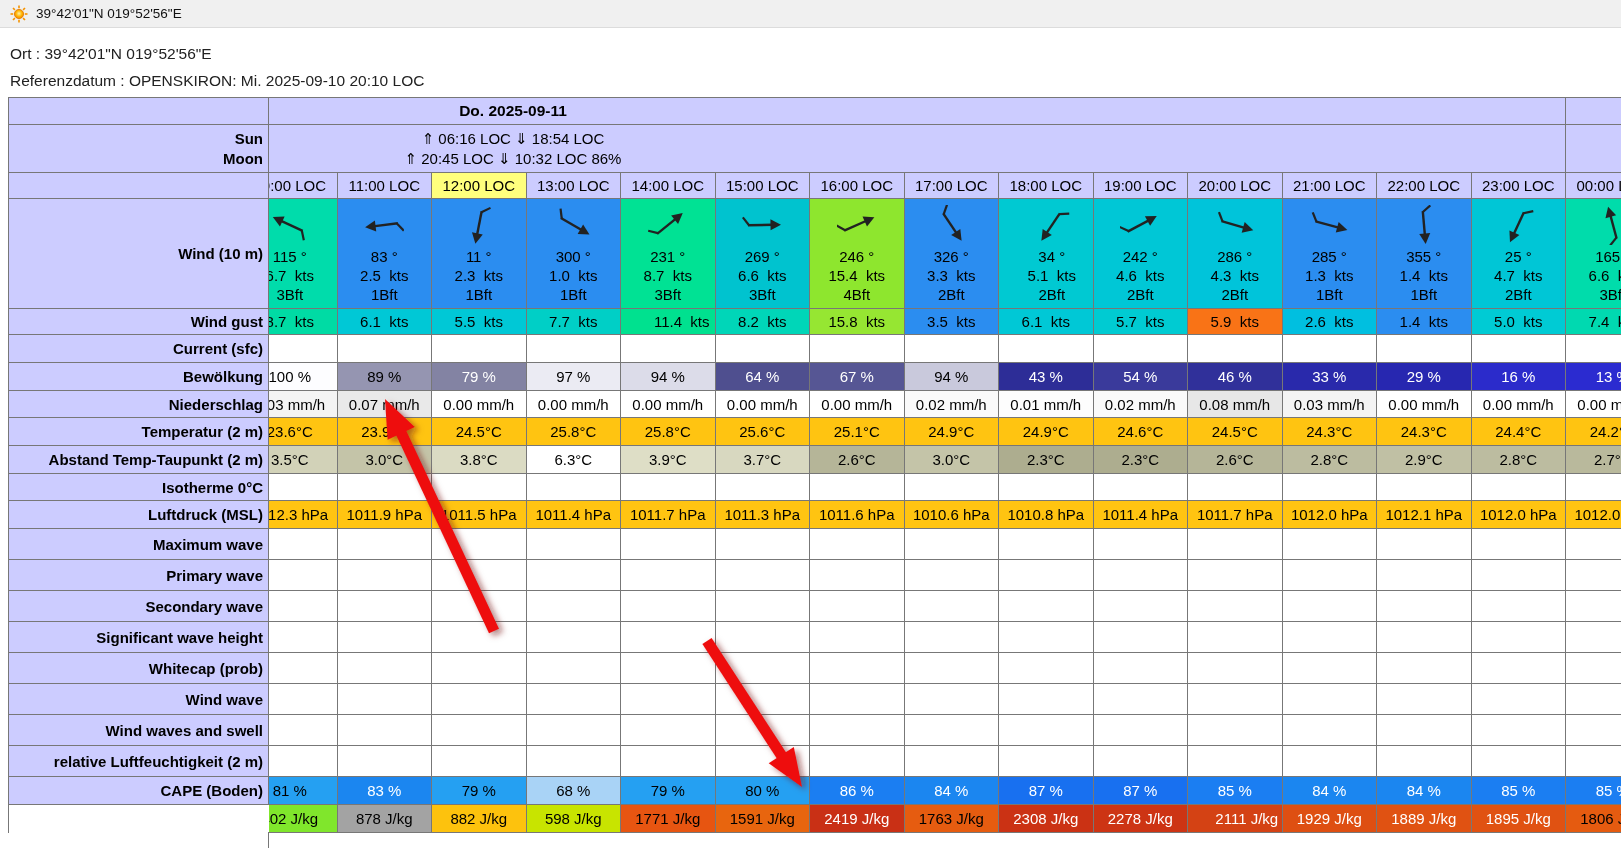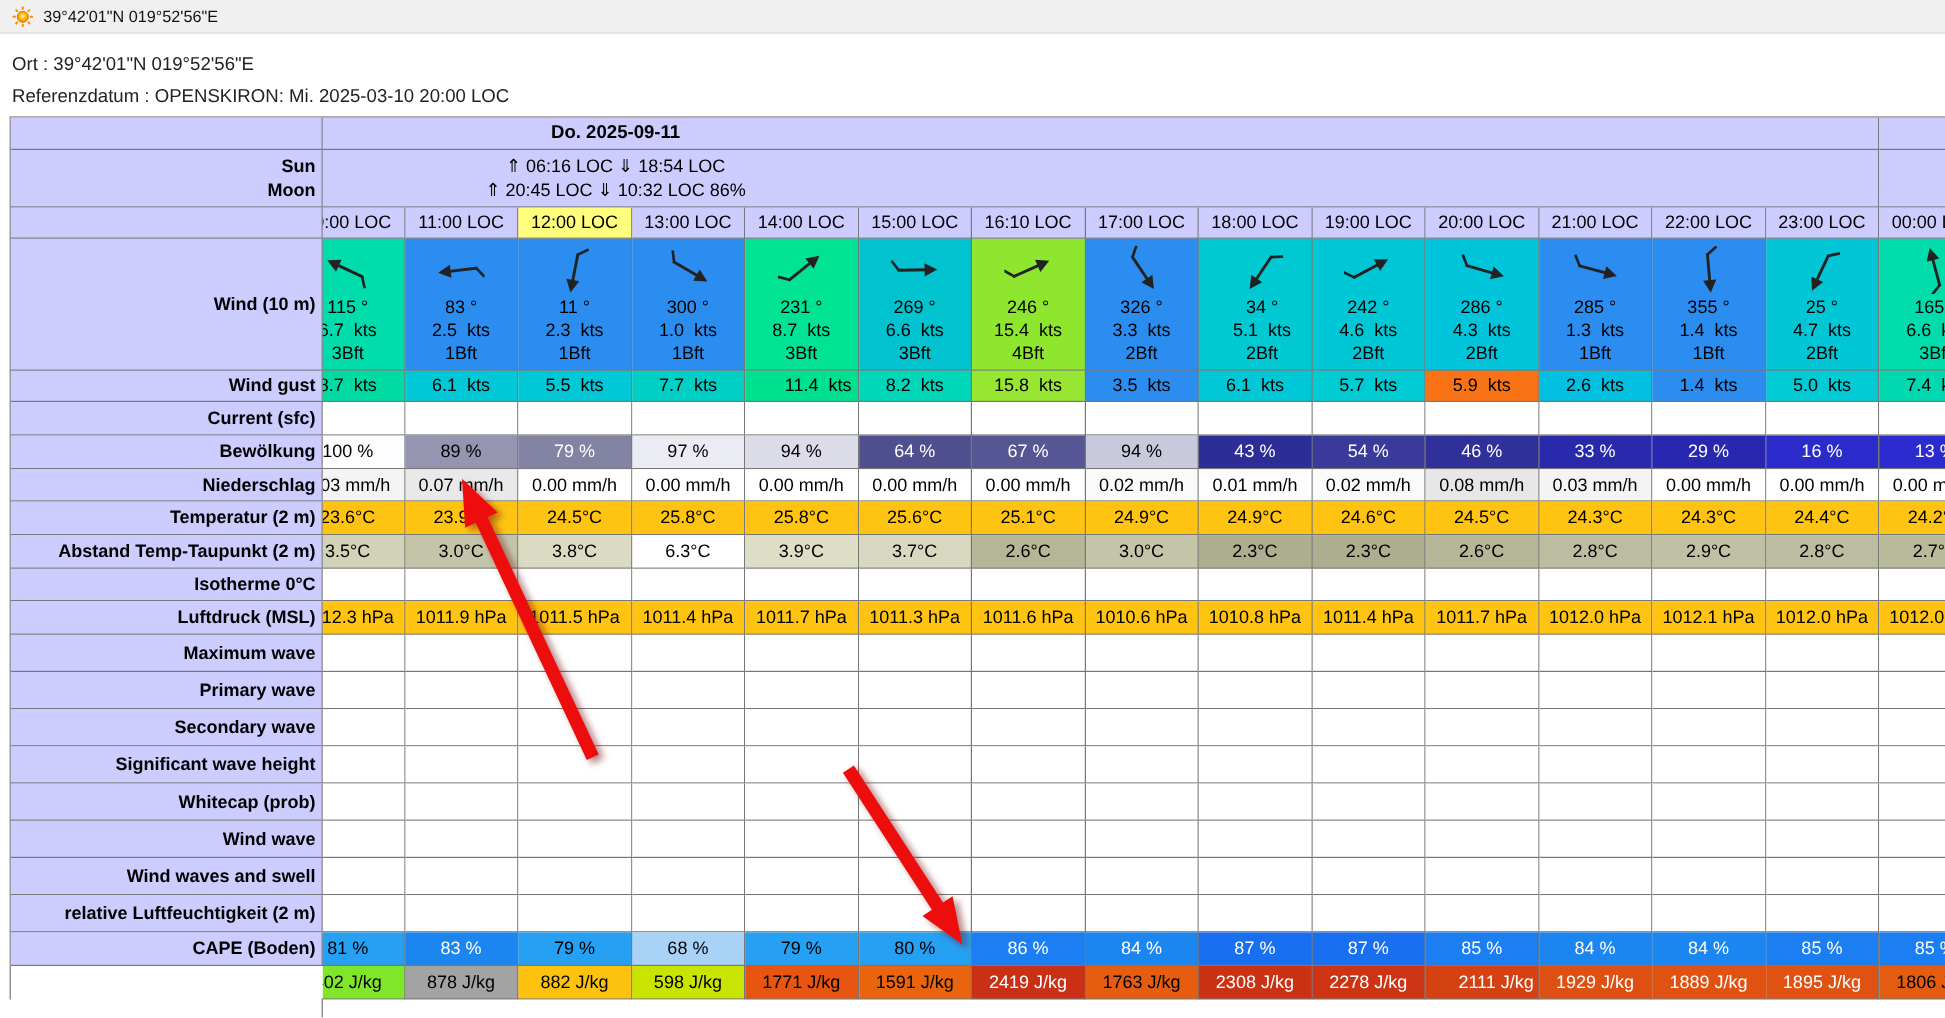--- a/index.html
+++ b/index.html
@@ -64,21 +64,21 @@
       <line x1="3" y1="15" x2="4.9" y2="13.1"></line>
         <line x1="13.1" y1="4.9" x2="15" y2="3"></line>
     </g>
     <circle cx="9" cy="9" r="4.6" fill="url(#sg)" stroke="#e07800" stroke-width="0.8"></circle>
   </svg>
   <span class="ttext">39°42'01"N  019°52'56"E</span>
 </div>
 
 <div id="infoblock">
   <div>Ort : 39°42'01"N  019°52'56"E</div>
-  <div>Referenzdatum : OPENSKIRON: Mi. 2025-03-10 20:00 LOC</div>
+  <div>Referenzdatum : OPENSKIRON: Mi. 2025-09-10 20:10 LOC</div>
 </div>
 
 <div id="tablewrap">
   <div id="labels">
     <div class="lab"></div>
     <div class="lab two">
       <div>Sun</div>
       <div>Moon</div>
     </div>
     <div class="lab"></div>
@@ -113,21 +113,21 @@
             <div>⇑ 20:45 LOC ⇓ 10:32 LOC  86%</div>
           </div>
         </div>
         <div class="c hdr"></div>
         <div class="c hdr">10:00 LOC</div>
         <div class="c hdr">11:00 LOC</div>
         <div class="c hdr hl">12:00 LOC</div>
         <div class="c hdr">13:00 LOC</div>
         <div class="c hdr">14:00 LOC</div>
         <div class="c hdr">15:00 LOC</div>
-        <div class="c hdr">16:10 LOC</div>
+        <div class="c hdr">16:00 LOC</div>
         <div class="c hdr">17:00 LOC</div>
         <div class="c hdr">18:00 LOC</div>
         <div class="c hdr">19:00 LOC</div>
         <div class="c hdr">20:00 LOC</div>
         <div class="c hdr">21:00 LOC</div>
         <div class="c hdr">22:00 LOC</div>
         <div class="c hdr">23:00 LOC</div>
         <div class="c hdr">00:00 LOC</div>
         <div class="c wind" style="background: rgb(0, 220, 171);">
           <svg class="warrow" viewBox="-20 -20 40 40">

